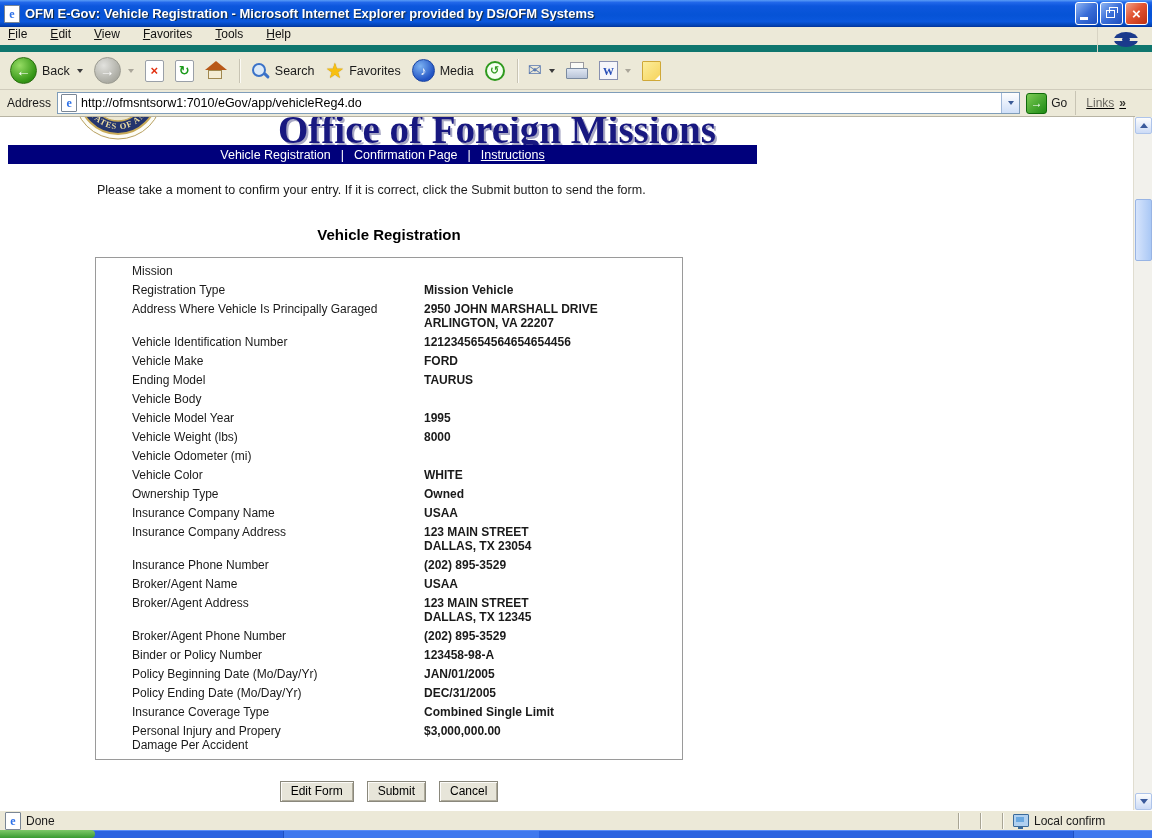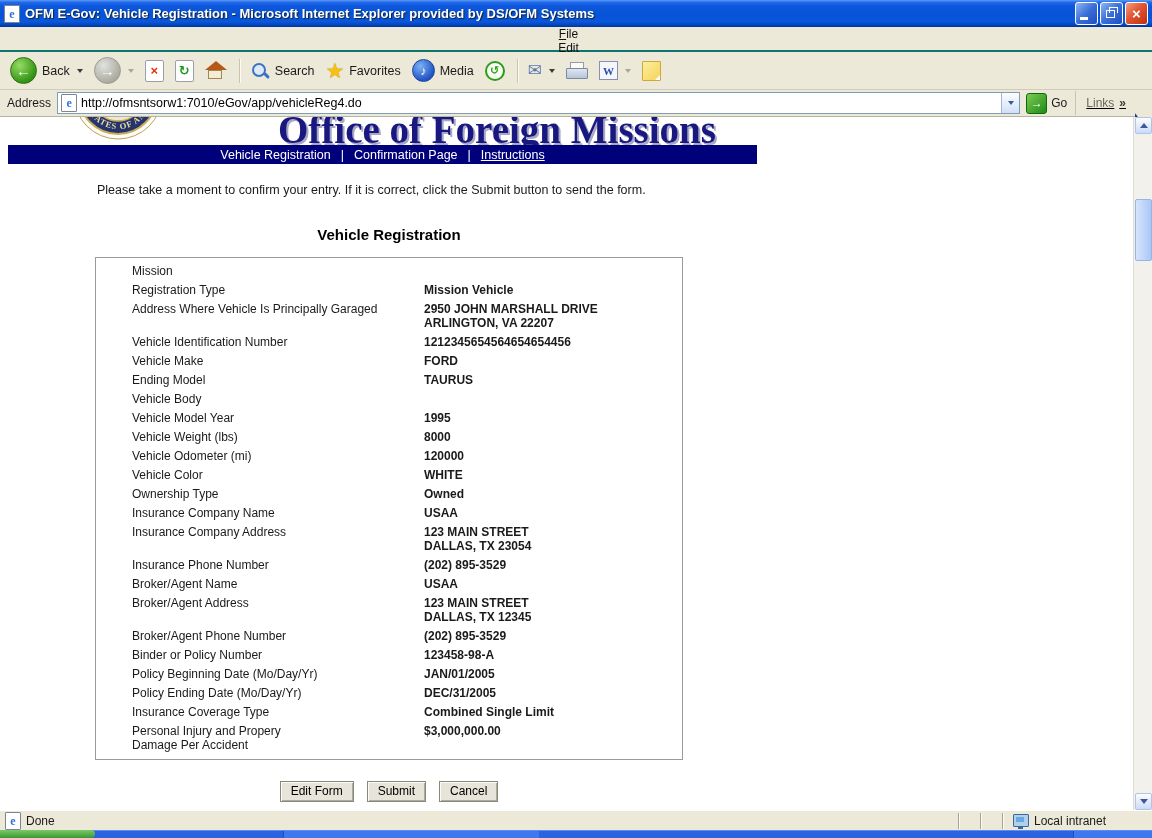--- a/index.html
+++ b/index.html
@@ -19,21 +19,21 @@
   .glyph-min{position:absolute;left:4px;bottom:4px;width:8px;height:3px;background:#fff;}
   .glyph-restore{position:absolute;left:5px;top:7px;width:7px;height:6px;border:1px solid #fff;background:transparent;}
   .glyph-restore:before{content:"";position:absolute;left:2px;top:-4px;width:7px;height:5px;border:1px solid #fff;border-bottom:none;}
   .glyph-close{color:#fff;font-weight:bold;font-size:15px;line-height:15px;}
   .ie-doc{display:inline-flex;align-items:center;justify-content:center;width:14px;height:16px;background:#fff;
     border:1px solid #7a8694;border-radius:1px;font-family:"Liberation Serif",serif;font-weight:bold;
     color:#2a6fe8;font-size:12px;line-height:12px;}
 
   
   .menubar{position:absolute;left:0;top:27px;width:1152px;height:25px;background:#ece9d8;
-    border-bottom:2px solid #0f766e;display:flex;align-items:center;padding-left:8px;box-sizing:border-box;flex-direction:column;}
+    border-bottom:7px solid #0f766e;display:flex;padding-left:8px;box-sizing:border-box;}
   .menu-item{font-size:12px;color:#111;margin-right:23px;}
   .menu-item::first-letter{text-decoration:underline;}
   .menu-logo-wrap{margin-left:auto;margin-right:14px;border-left:1px solid #d8d4c4;padding-left:16px;height:25px;display:flex;align-items:center;}
   .menu-logo{position:relative;width:24px;height:15px;background:#1b3a8c;border-radius:50%;}
   .menu-logo:before{content:"";position:absolute;left:-2px;right:-2px;top:6px;height:3px;background:#ece9d8;}
   .menu-logo:after{content:"";position:absolute;left:8px;top:5px;width:8px;height:5px;background:#1b3a8c;border-radius:50%;}
 
   
   .toolbar{position:absolute;left:0;top:52px;width:1152px;height:38px;background:#ece9d8;
     border-bottom:1px solid #d0ccbc;display:flex;align-items:center;padding-left:6px;box-sizing:border-box;}
@@ -317,21 +317,20 @@
     <span class="val">1995</span>
   </div>
 
   <div class="row">
     <span class="lbl">Vehicle Weight (lbs)</span>
     <span class="val">8000</span>
   </div>
 
   <div class="row">
     <span class="lbl">Vehicle Odometer (mi)</span>
-    <span class="val">120000</span>
   </div>
 
   <div class="row">
     <span class="lbl">Vehicle Color</span>
     <span class="val">WHITE</span>
   </div>
 
   <div class="row">
     <span class="lbl">Ownership Type</span>
     <span class="val">Owned</span>
@@ -416,21 +415,21 @@
 
   <div class="statusbar">
     <span class="status-left">
       <span class="ie-doc">e</span>
       <span>Done</span>
     </span>
     <span class="status-panel"></span>
     <span class="status-panel"></span>
     <span class="status-zone">
       <span class="monitor"></span>
-      <span>Local intranet</span>
+      <span>Local confirm</span>
     </span>
   </div>
 
   <div class="taskbar">
     <span class="tb-seg" style="left:283px;width:255px;"></span>
     <span class="tb-seg" style="left:1073px;width:79px;"></span>
     <span class="tb-hl"></span>
     <span class="tb-start"></span>
   </div>
 

